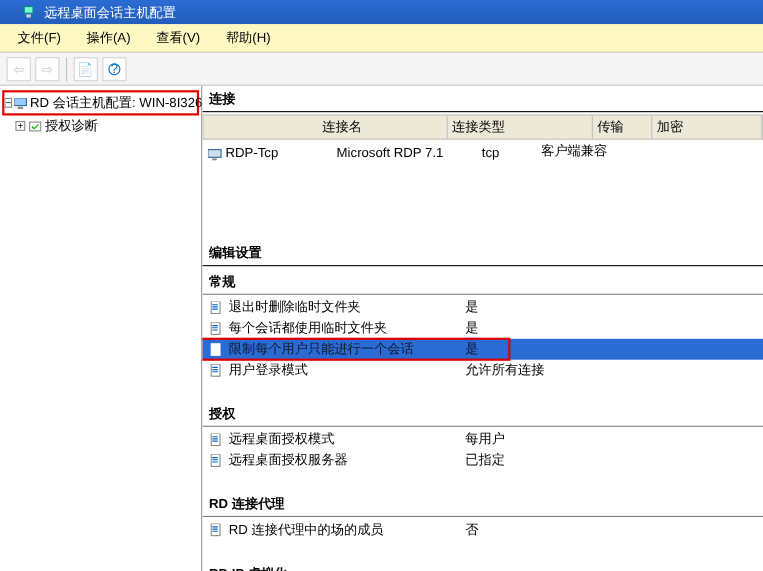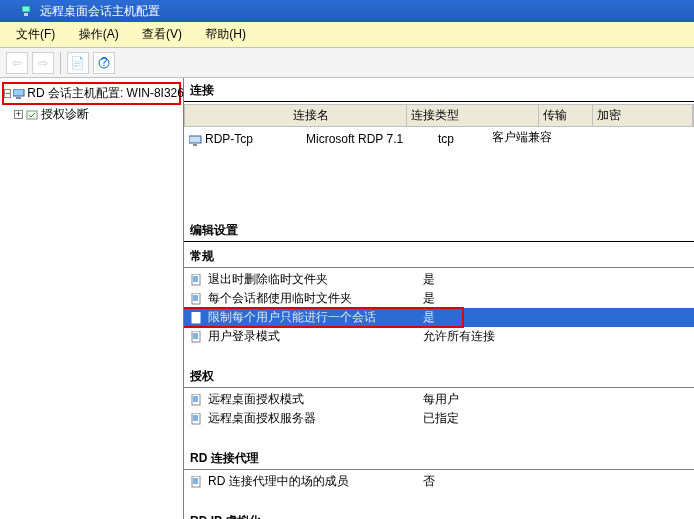--- a/index.html
+++ b/index.html
@@ -27,21 +27,21 @@
 .conn-row .cicon { width: 14px; height: 12px; margin-right: 3px; display: inline-flex; align-items: center; justify-content: center; }
 .col-name { width: 118px; }
 .col-type { width: 132px; }
 .col-trans { width: 54px; }
 .col-enc { width: 100px; }
 .col-note { flex: 1; }
 .settings-row { display: flex; align-items: center; padding: 1px 6px; }
 .settings-row .sicon { width: 14px; height: 14px; margin-right: 4px; display: inline-flex; align-items: center; justify-content: center; }
 .settings-row .label { width: 215px; }
 .settings-row .value { flex: 1; }
-.settings-row.selected { background: #2b6cd4; color: #e5e5e5; }
+.settings-row.selected { background: #2b6cd4; color: #0f172a; }
 .settings-row.selected .sicon svg path, .settings-row.selected .sicon svg rect { fill: #fff; stroke: #fff; }
 .redbox2 { position: relative; }
 .redbox2::after { content: ""; position: absolute; left: -2px; right: 230px; top: -1px; bottom: -1px; border: 2px solid #e00000; pointer-events: none; }
 .gap { height: 18px; }
 </style>
 </head>
 <body>
 
 <div class="titlebar">
   <span class="icon-wrap">

